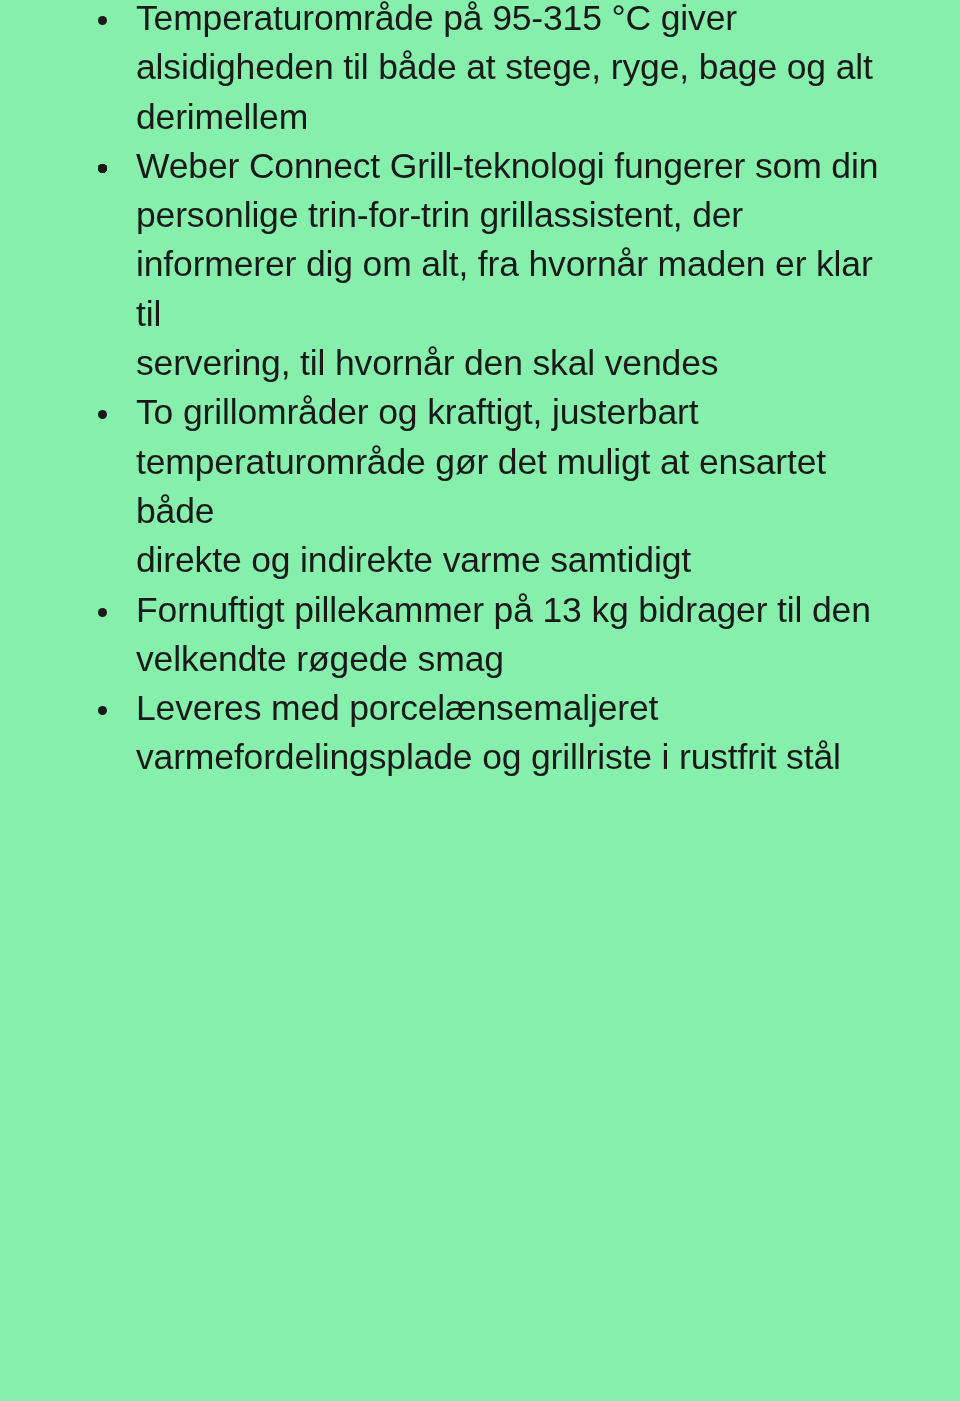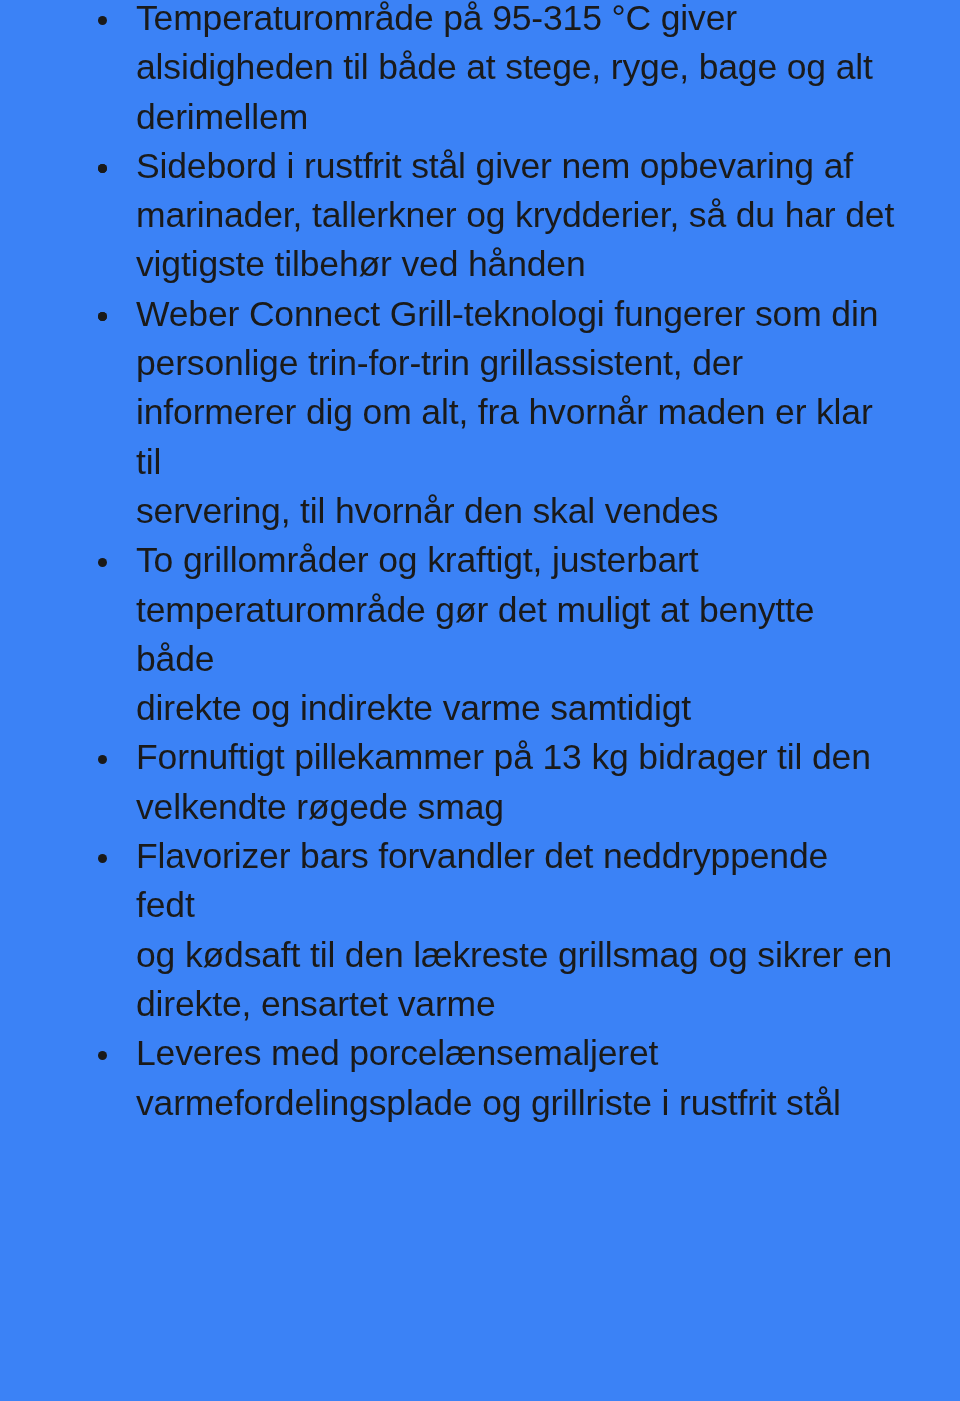--- a/index.html
+++ b/index.html
@@ -13,21 +13,21 @@
     background: #ededed;
     font-family: "Liberation Sans", "DejaVu Sans", sans-serif;
     color: #1a1a1a;
     overflow: hidden;
   }
 
   #page {
     position: relative;
     width: 960px;
     height: 1401px;
-    background: #3b82f6;
+    background: #86efac;
     box-sizing: border-box;
   }
 
   ul.feature-list {
     list-style: none;
     margin: 0;
     padding: 0;
     position: absolute;
     left: 0;
     top: -6px;
@@ -87,56 +87,47 @@
 alsidigheden til både at stege, ryge, bage og alt
 derimellem</span>
     </li>
 
     <li class="feature-item">
       <span class="bullet-marker"></span>
     </li>
 
     <li class="feature-item">
       <span class="bullet-marker"></span>
-      <span class="item-text">Sidebord i rustfrit stål giver nem opbevaring af
-marinader, tallerkner og krydderier, så du har det
-vigtigste tilbehør ved hånden</span>
     </li>
 
     <li class="feature-item">
       <span class="bullet-marker"></span>
     </li>
 
     <li class="feature-item">
       <span class="bullet-marker"></span>
       <span class="item-text">Weber Connect Grill-teknologi fungerer som din
 personlige trin-for-trin grillassistent, der
 informerer dig om alt, fra hvornår maden er klar til
 servering, til hvornår den skal vendes</span>
     </li>
 
     <li class="feature-item">
       <span class="bullet-marker"></span>
       <span class="item-text">To grillområder og kraftigt, justerbart
-temperaturområde gør det muligt at benytte både
+temperaturområde gør det muligt at ensartet både
 direkte og indirekte varme samtidigt</span>
     </li>
 
     <li class="feature-item">
       <span class="bullet-marker"></span>
       <span class="item-text">Fornuftigt pillekammer på 13 kg bidrager til den
 velkendte røgede smag</span>
     </li>
 
-    <li class="feature-item">
-      <span class="bullet-marker"></span>
-      <span class="item-text">Flavorizer bars forvandler det neddryppende fedt
-og kødsaft til den lækreste grillsmag og sikrer en
-direkte, ensartet varme</span>
-    </li>
 
     <li class="feature-item">
       <span class="bullet-marker"></span>
       <span class="item-text">Leveres med porcelænsemaljeret
 varmefordelingsplade og grillriste i rustfrit stål</span>
     </li>
 
   </ul>
 </div>
 

